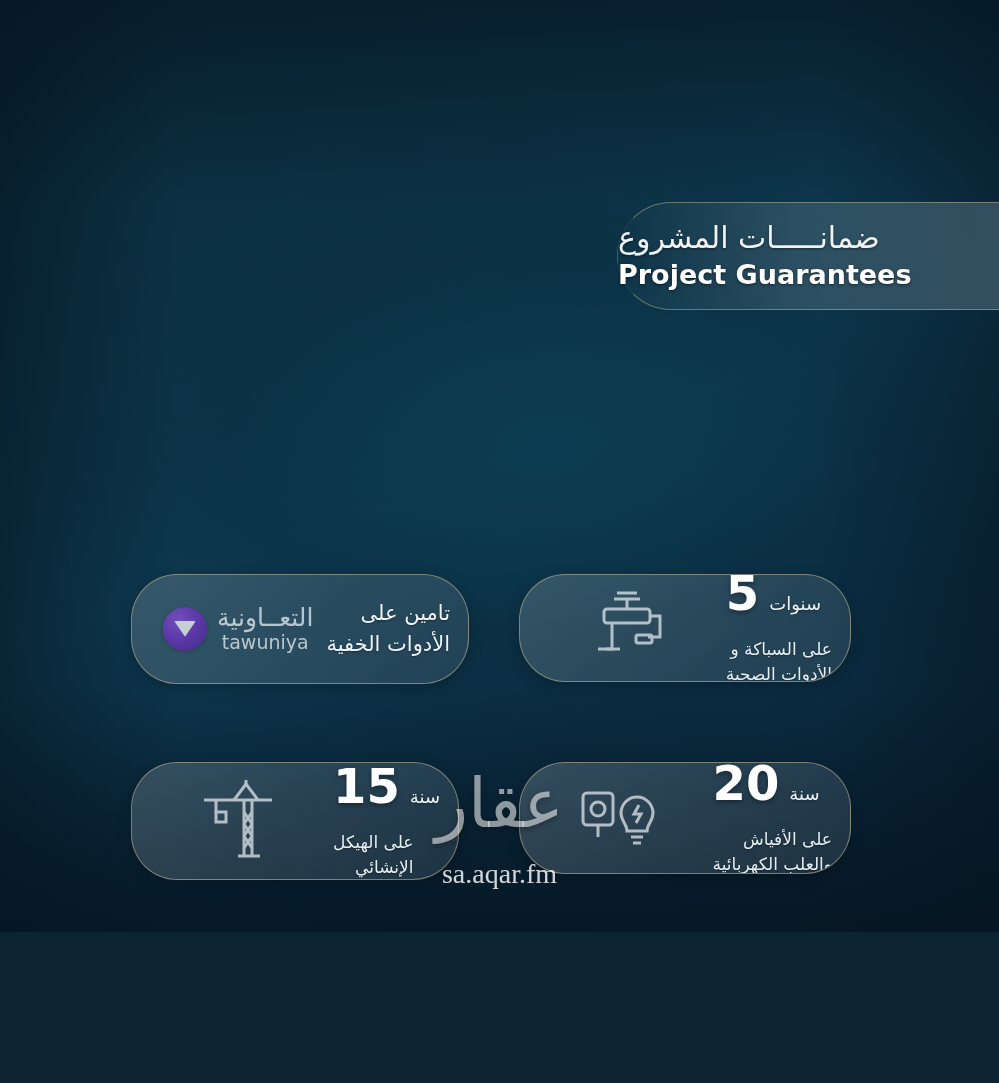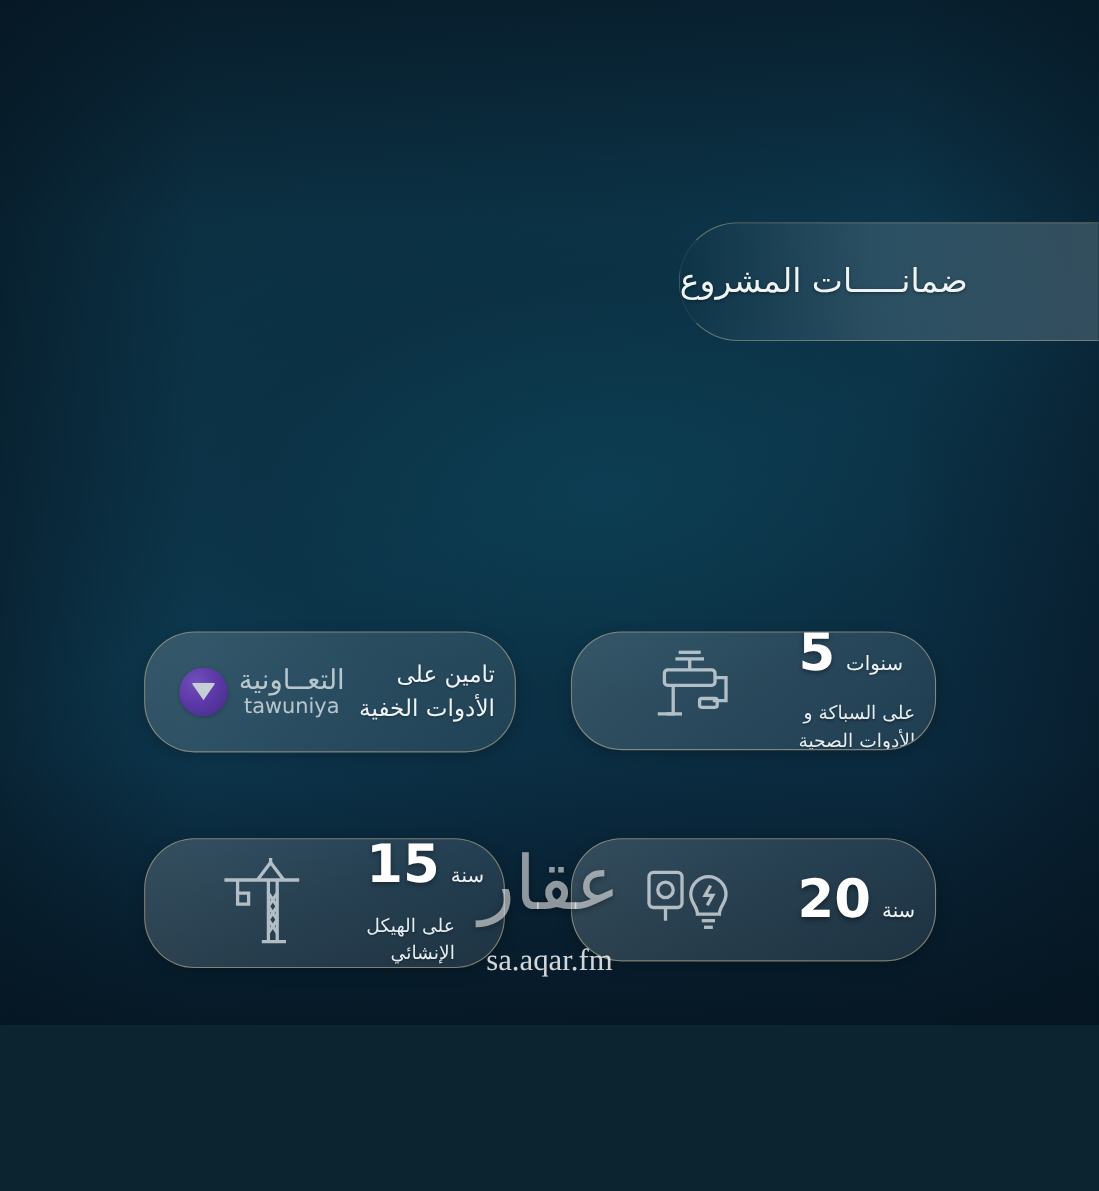--- a/index.html
+++ b/index.html
@@ -218,20 +218,21 @@
 
   svg { display: block; }
 </style>
 </head>
 <body>
 
 <div class="poster">
 
   <div class="title-banner">
     <div class="title-ar">ضمانـــــات المشروع</div>
+    <div class="title-en">Project Guarantees</div>
   </div>
 
   <div class="card" id="card-plumbing">
     <div class="card-body">
       <div class="card-text">
         <div class="head-line">
           <span class="big-num">5</span>
           <span class="unit">سنوات</span>
         </div>
         <div class="sub">
@@ -271,20 +272,24 @@
       </div>
     </div>
   </div>
 
   <div class="card" id="card-electric">
     <div class="card-body">
       <div class="card-text">
         <div class="head-line">
           <span class="big-num">20</span>
           <span class="unit">سنة</span>
+        </div>
+        <div class="sub">
+          <div>على الأفياش</div>
+          <div>والعلب الكهربائية</div>
         </div>
       </div>
       <div class="card-icon">
         <svg width="96" height="78" viewBox="0 0 96 78" fill="none" stroke="#e8eef1" stroke-width="3">
           <rect x="6" y="14" width="30" height="32" rx="4"></rect>
           <circle cx="21" cy="30" r="7"></circle>
           <path d="M21 46 V58"></path>
           <path d="M60 18 a16 16 0 0 1 16 16 c0 8 -6 11 -6 18 h-20 c0 -7 -6 -10 -6 -18 a16 16 0 0 1 16 -16 z"></path>
           <path d="M54 58 h12"></path>
           <path d="M56 64 h8"></path>

